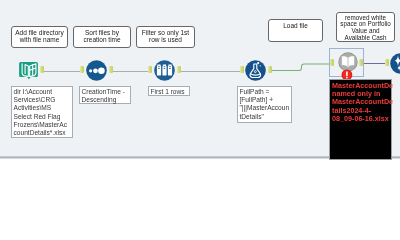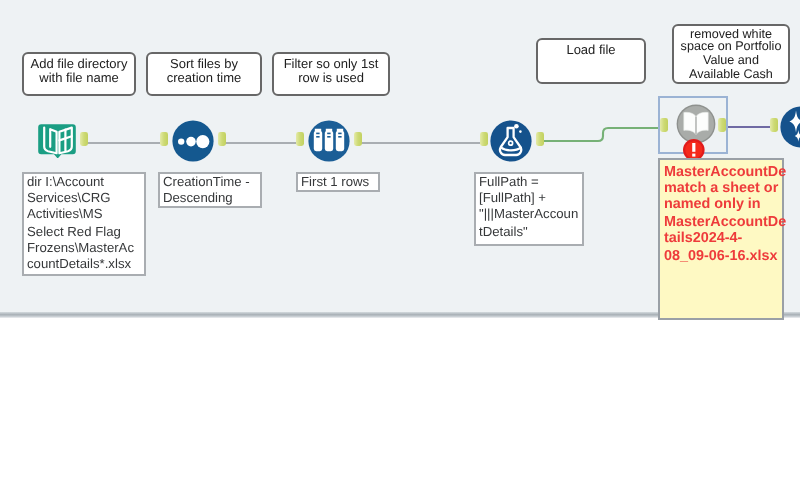--- a/index.html
+++ b/index.html
@@ -21,21 +21,21 @@
        color:#36383a;text-align:left;font-size:6.6px;line-height:8.2px;
        padding:1px 0 0 1.5px;}
   .lbl span{display:block;white-space:nowrap;}
 
   .node{position:absolute;}
   .anchor{position:absolute;width:4px;height:7px;border-radius:1.2px;
           background:linear-gradient(to right,#e4eaa8,#cdda75,#c2d15f);}
   .wire{position:absolute;height:1px;background:#a9aeb2;}
   .selbox{position:absolute;border:1px solid #9bb3d4;box-sizing:border-box;
           background:transparent;}
-  .errbox{position:absolute;background:#fef9c3;border:1px solid #9aa0a6;box-sizing:border-box;
+  .errbox{position:absolute;background:#000000;border:1px solid #9aa0a6;box-sizing:border-box;
           color:#ee3b3b;font-size:7.2px;line-height:8.45px;font-weight:bold;
           padding:1.5px 0 0 2px;}
   .errbox span{display:block;white-space:nowrap;}
 </style>
 </head>
 <body>
 
 <div id="root">
   <div id="canvas"></div>
   <div id="bottomline"></div>
@@ -178,19 +178,18 @@
   </div>
   <div class="lbl" style="left:237px;top:86px;width:55px;height:37px;">
     <span>FullPath =</span>
     <span>[FullPath] +</span>
     <span>"|||MasterAccoun</span>
     <span>tDetails"</span>
   </div>
 
   <div class="errbox" style="left:329px;top:79px;width:63px;height:81px;">
     <span>MasterAccountDe</span>
-    <span>match a sheet or</span>
     <span>named only in</span>
     <span>MasterAccountDe</span>
     <span>tails2024-4-</span>
     <span>08_09-06-16.xlsx</span>
   </div>
 </div>
 
 </body></html>

